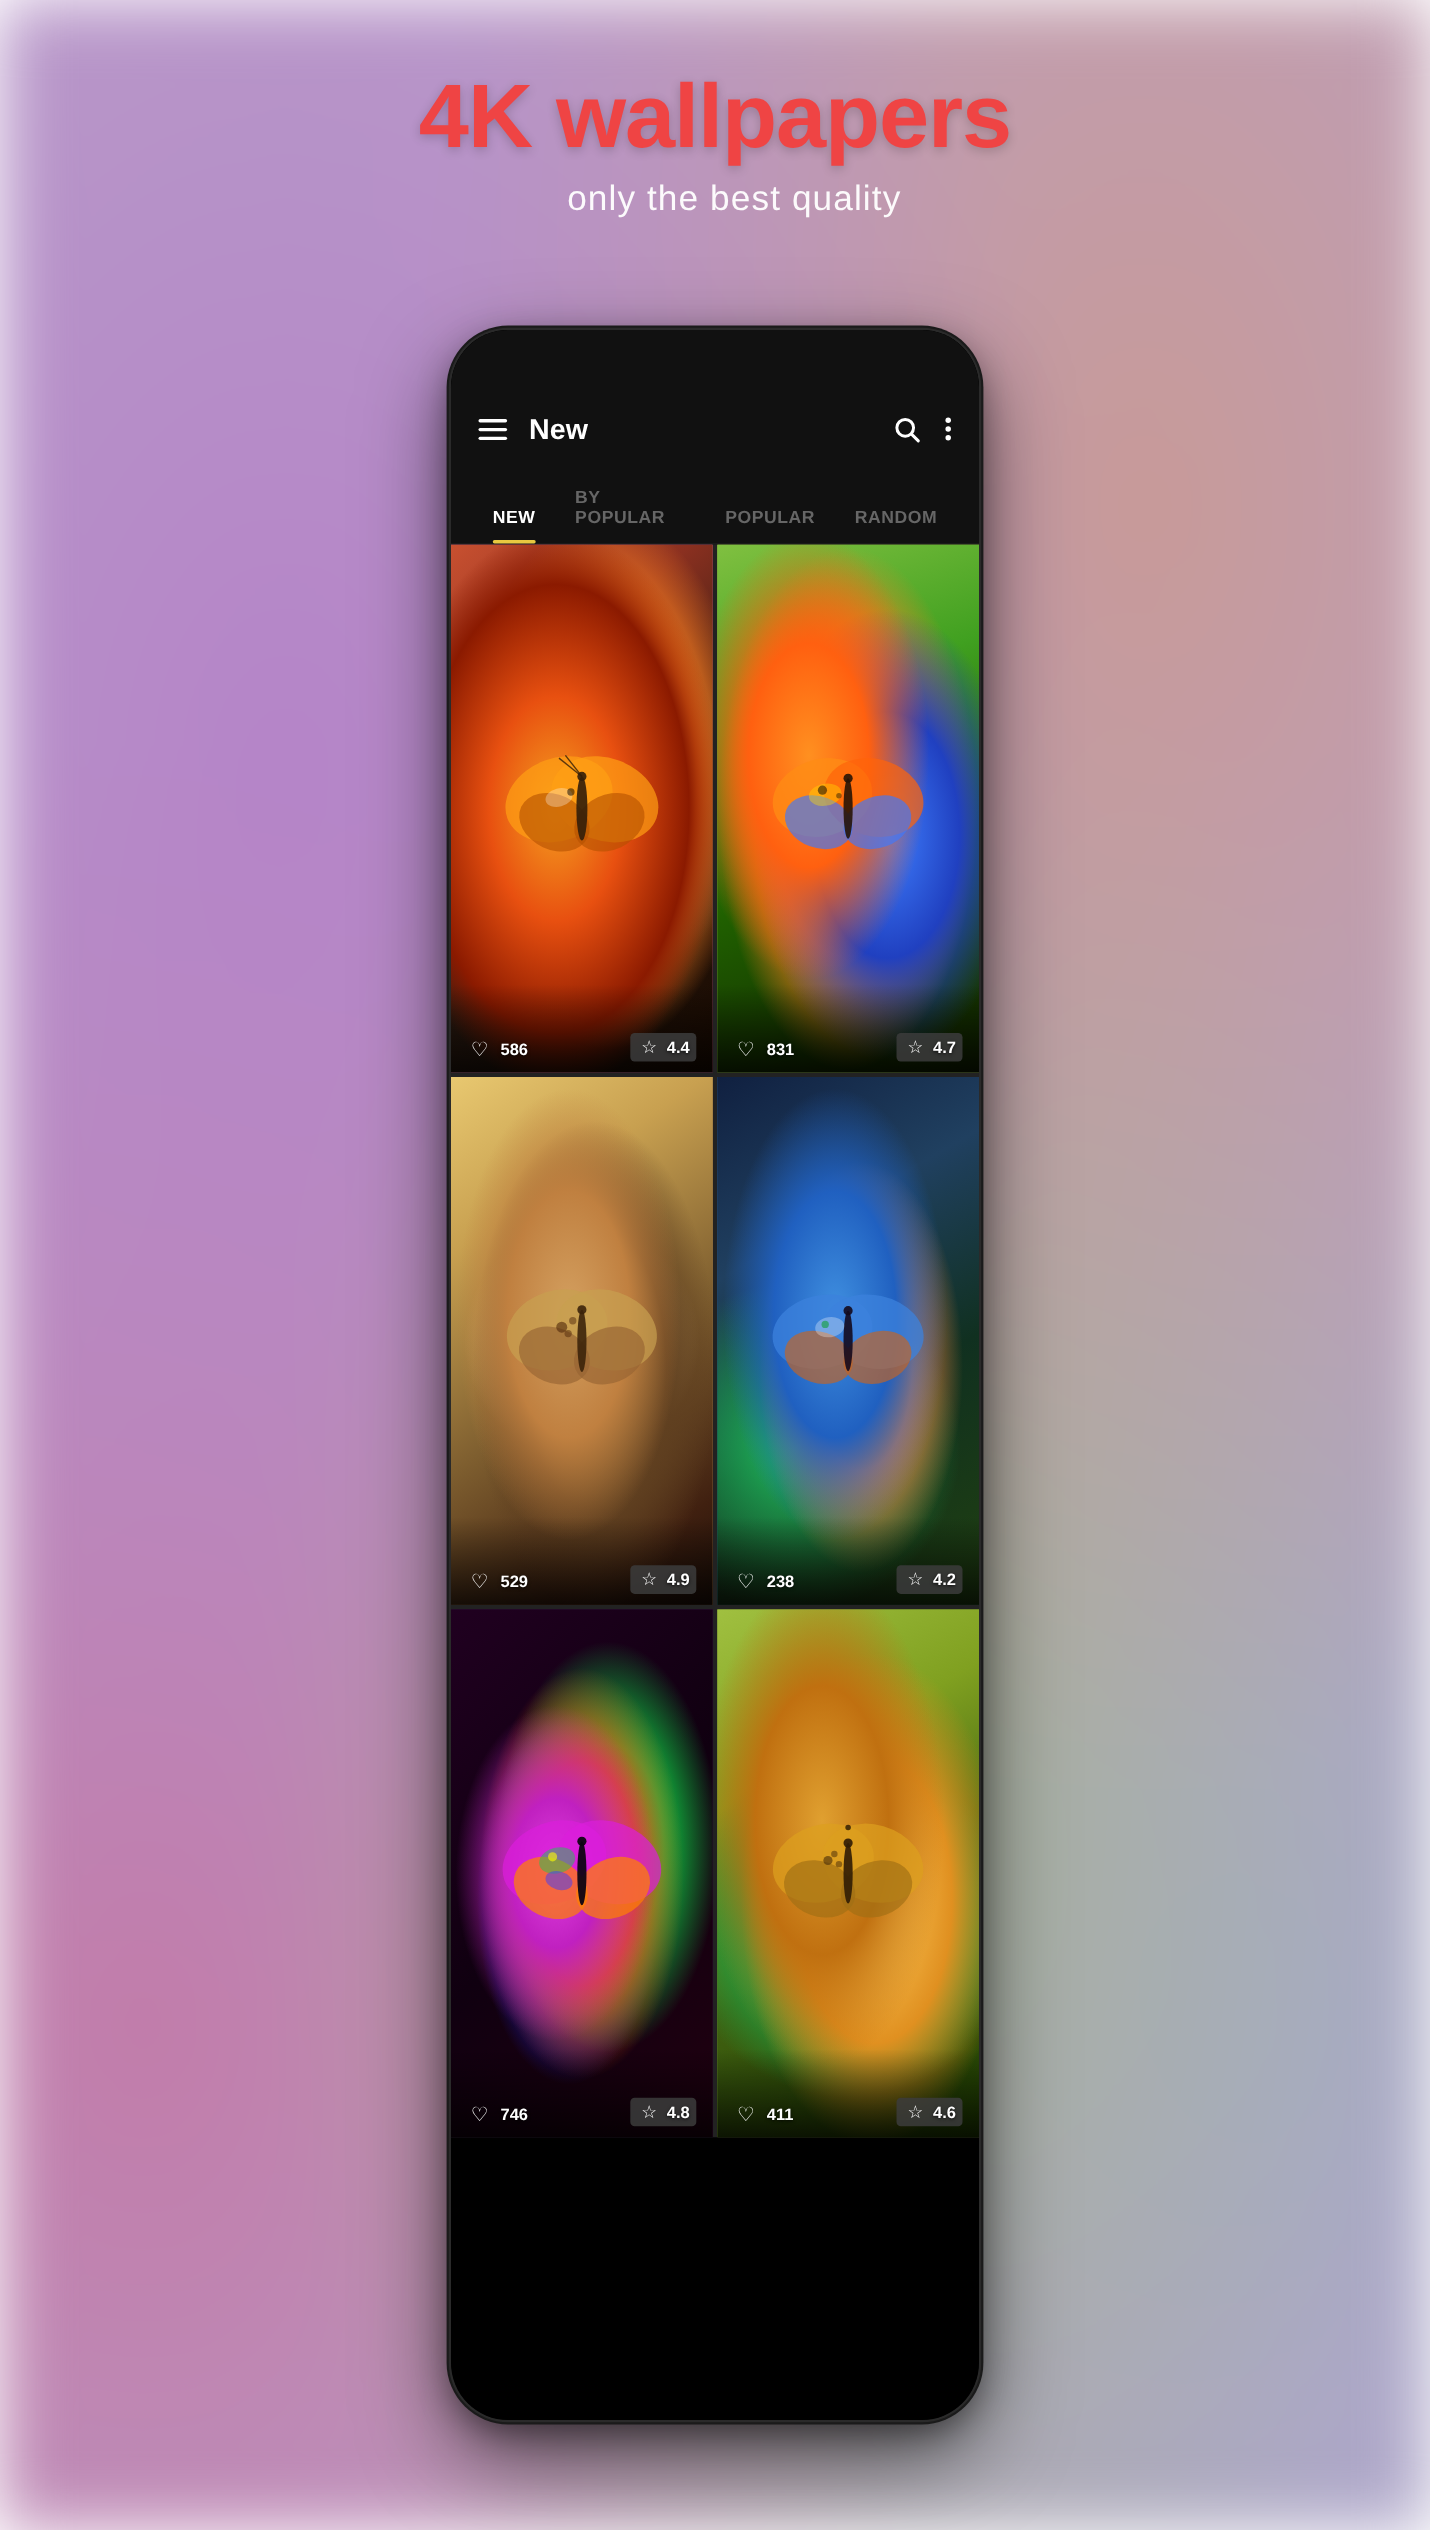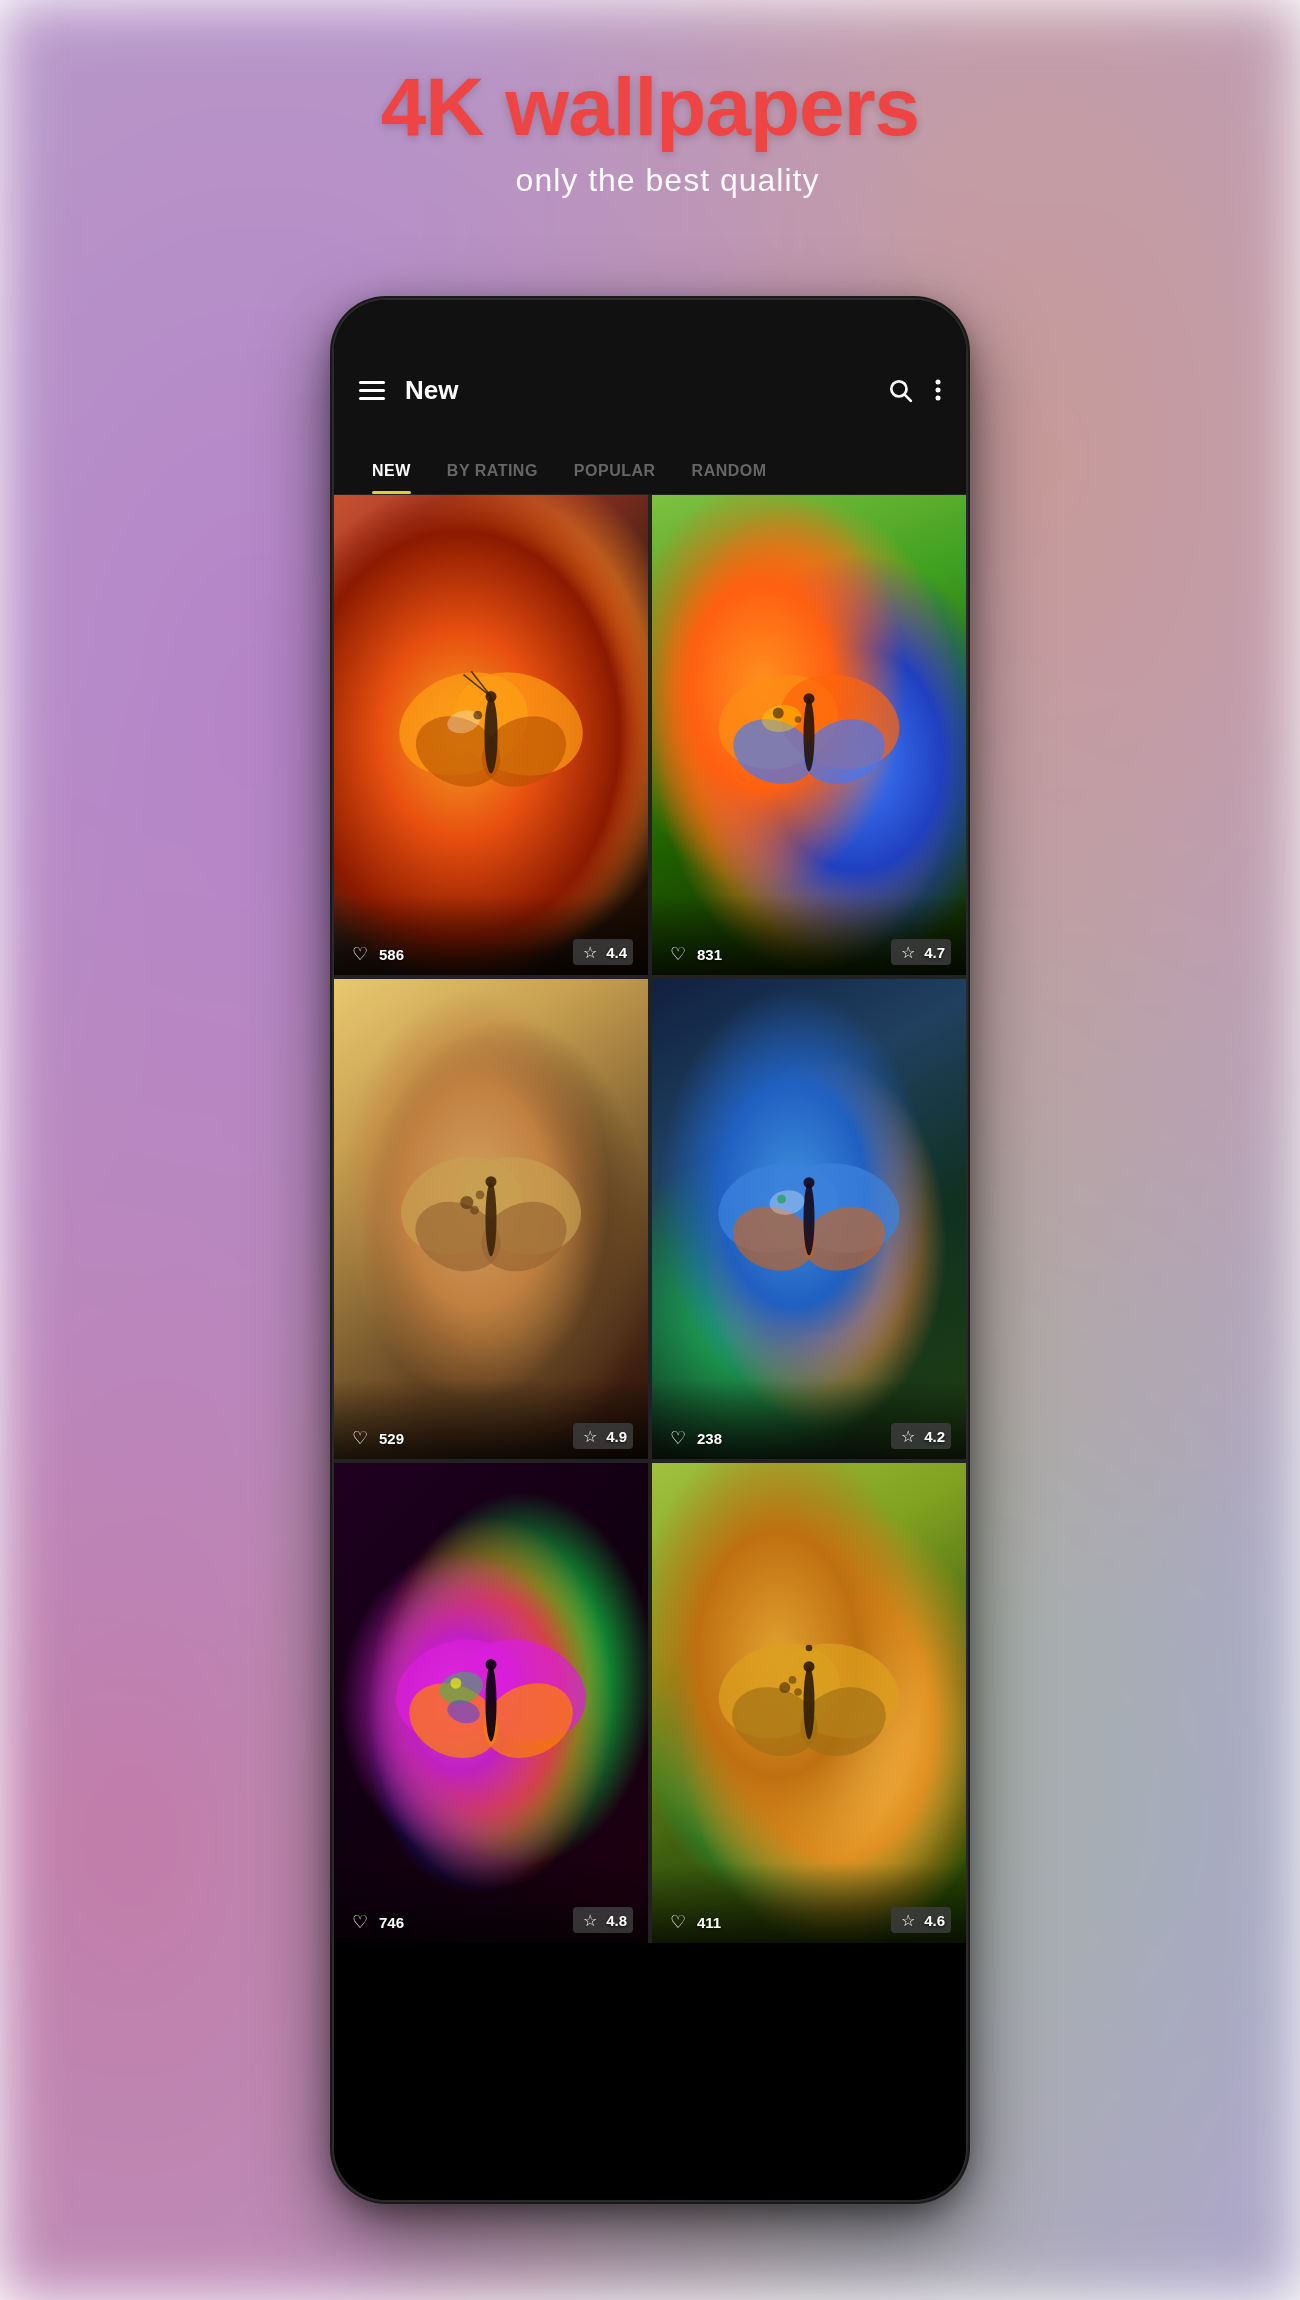--- a/index.html
+++ b/index.html
@@ -52,21 +52,21 @@
 
     .phone-wrapper {
       position: absolute;
       top: 300px;
       left: 50%;
       transform: translateX(-50%);
       z-index: 10;
     }
 
     .phone {
-      width: 632px;
+      width: 480px;
       height: 1900px;
       background: #0a0a0a;
       border-radius: 52px;
       position: relative;
       box-shadow:
         0 0 0 2px #2a2a2a,
         0 0 0 4px #1a1a1a,
         0 30px 80px rgba(0,0,0,0.6),
         0 10px 30px rgba(0,0,0,0.4);
       overflow: hidden;
@@ -387,21 +387,21 @@
               <circle cx="3" cy="4" r="2.5"></circle>
               <circle cx="3" cy="12" r="2.5"></circle>
               <circle cx="3" cy="20" r="2.5"></circle>
             </svg>
           </div>
         </div>
       </div>
 
       <div class="tab-bar">
         <div class="tab active">NEW</div>
-        <div class="tab">BY RATING</div>
+        <div class="tab">BY POPULAR</div>
         <div class="tab">POPULAR</div>
         <div class="tab">RANDOM</div>
       </div>
 
       <div class="wallpaper-grid">
 
         <div class="wallpaper-item">
           <div class="wallpaper-bg butterfly-1">
             <svg class="butterfly-shape" viewBox="0 0 200 200" xmlns="http://www.w3.org/2000/svg">
               <ellipse cx="75" cy="90" rx="60" ry="45" fill="rgba(255,160,20,0.7)" transform="rotate(-20 75 90)"></ellipse>

